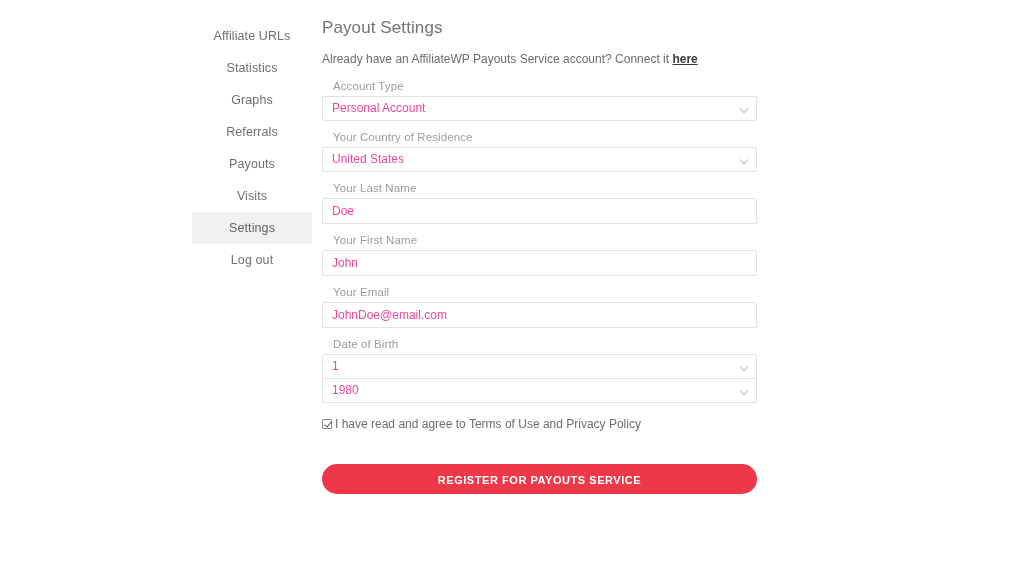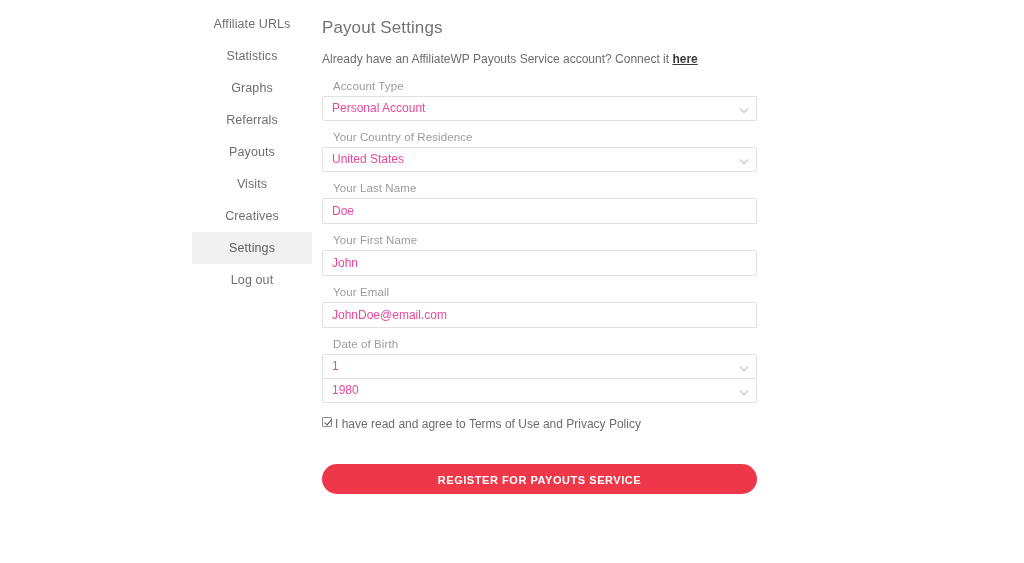--- a/index.html
+++ b/index.html
@@ -13,21 +13,21 @@
   .page {
     position: relative;
     width: 1024px; height: 563px;
     overflow: hidden;
     background: #ffffff;
   }
 
   
   .sidebar {
     position: absolute;
-    left: 192px; top: 8px;
+    left: 192px; top: 20px;
     width: 120px;
   }
   .nav-item {
     display: block;
     width: 120px;
     height: 32px;
     line-height: 32px;
     text-align: center;
     font-size: 12.5px;
     color: #6f6f6f;
@@ -117,21 +117,21 @@
 
   
   .date-group { width: 435px; }
   .date-group .control { margin-top: -1px; border-radius: 0; }
   .date-group .control:first-child { margin-top: 0; border-radius: 2px 2px 0 0; }
   .date-group .control:last-child { border-radius: 0 0 2px 2px; }
 
   
   .terms {
     display: flex;
-    align-items: flex-start;
+    align-items: center;
     margin-top: 14px;
     font-size: 12px;
     color: #6d6d6d;
   }
   .checkbox {
     position: relative;
     width: 10px; height: 10px;
     border: 1px solid #8d8d8d;
     background: #fff;
     margin-right: 3px;
@@ -172,21 +172,20 @@
 
 <div class="page">
 
   <nav class="sidebar">
     <a class="nav-item">Affiliate URLs</a>
     <a class="nav-item">Statistics</a>
     <a class="nav-item">Graphs</a>
     <a class="nav-item">Referrals</a>
     <a class="nav-item">Payouts</a>
     <a class="nav-item">Visits</a>
-    <a class="nav-item">Creatives</a>
     <a class="nav-item active">Settings</a>
     <a class="nav-item">Log out</a>
   </nav>
 
   <div class="content">
 
     <h1 class="page-title">Payout Settings</h1>
 
 
     <p class="connect-line"><span>Already have an AffiliateWP Payouts Service account? Connect it </span><a href="#">here</a></p>

